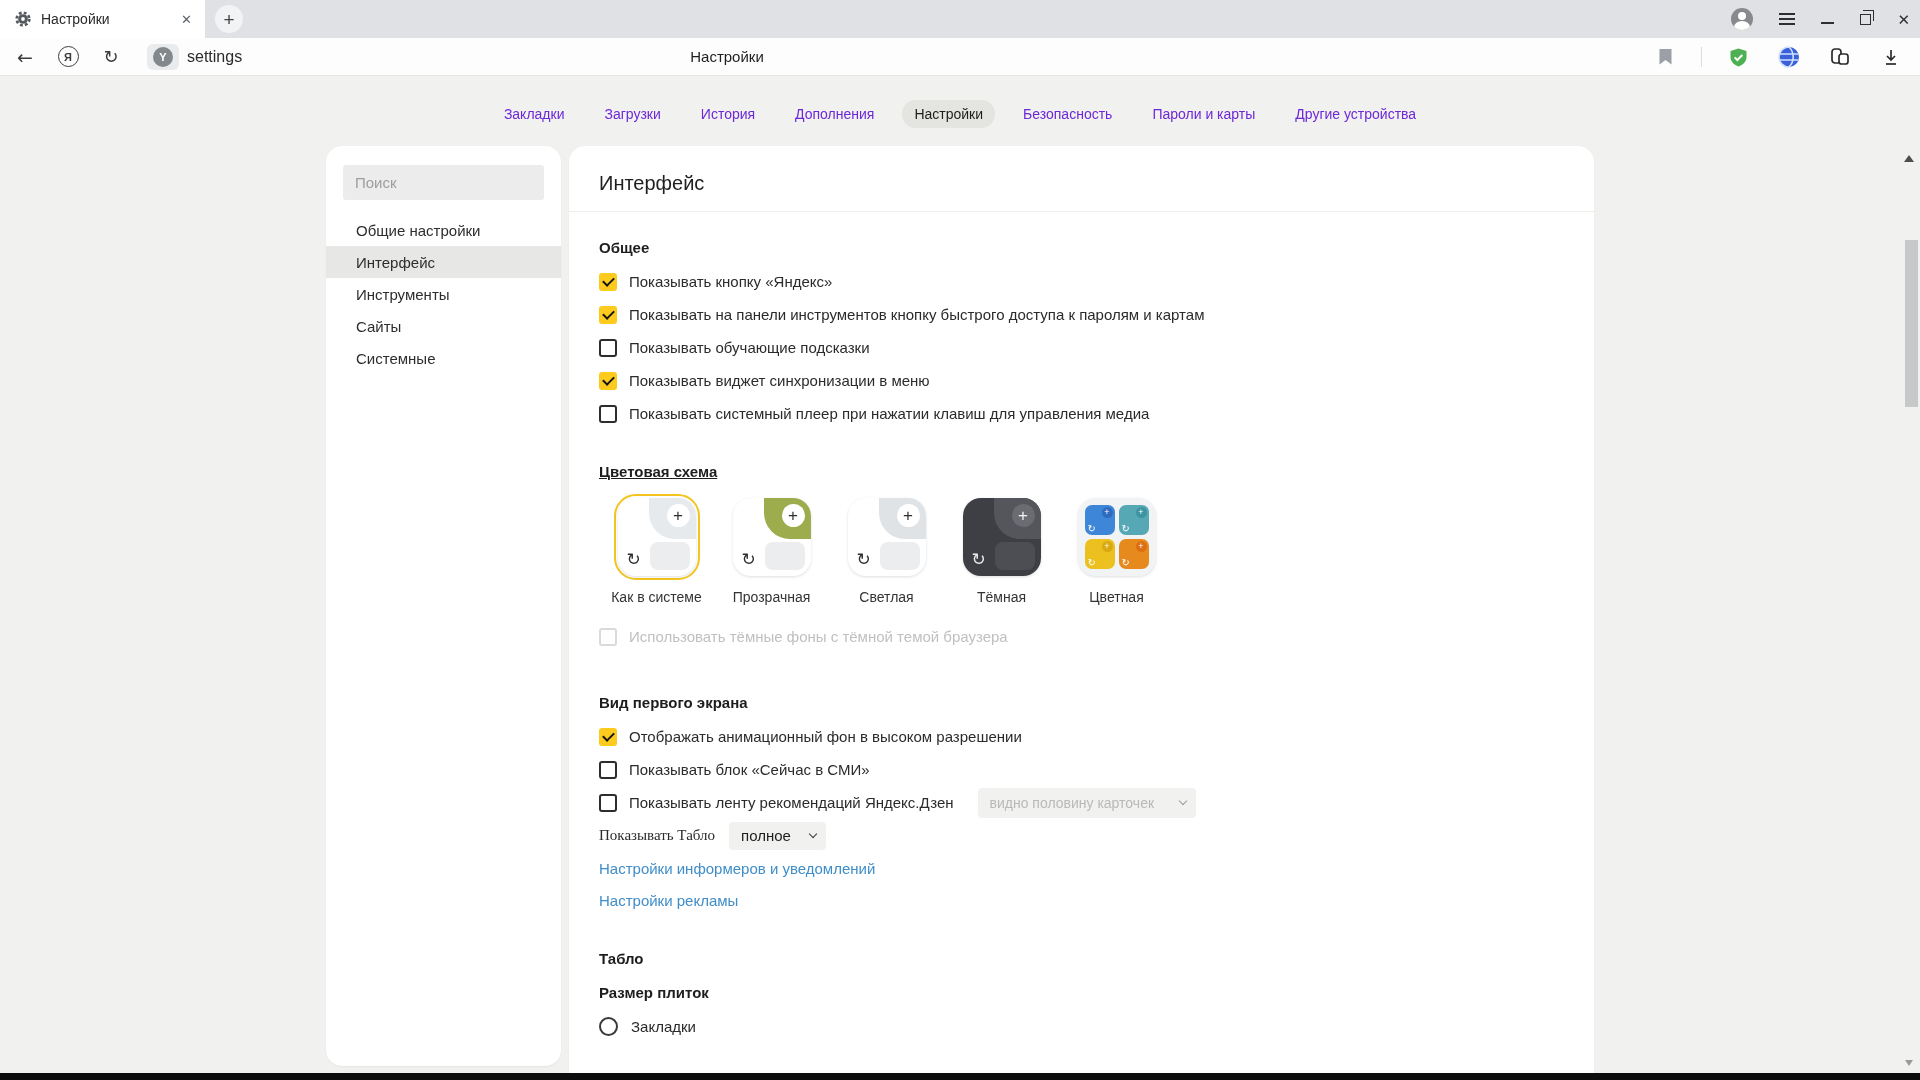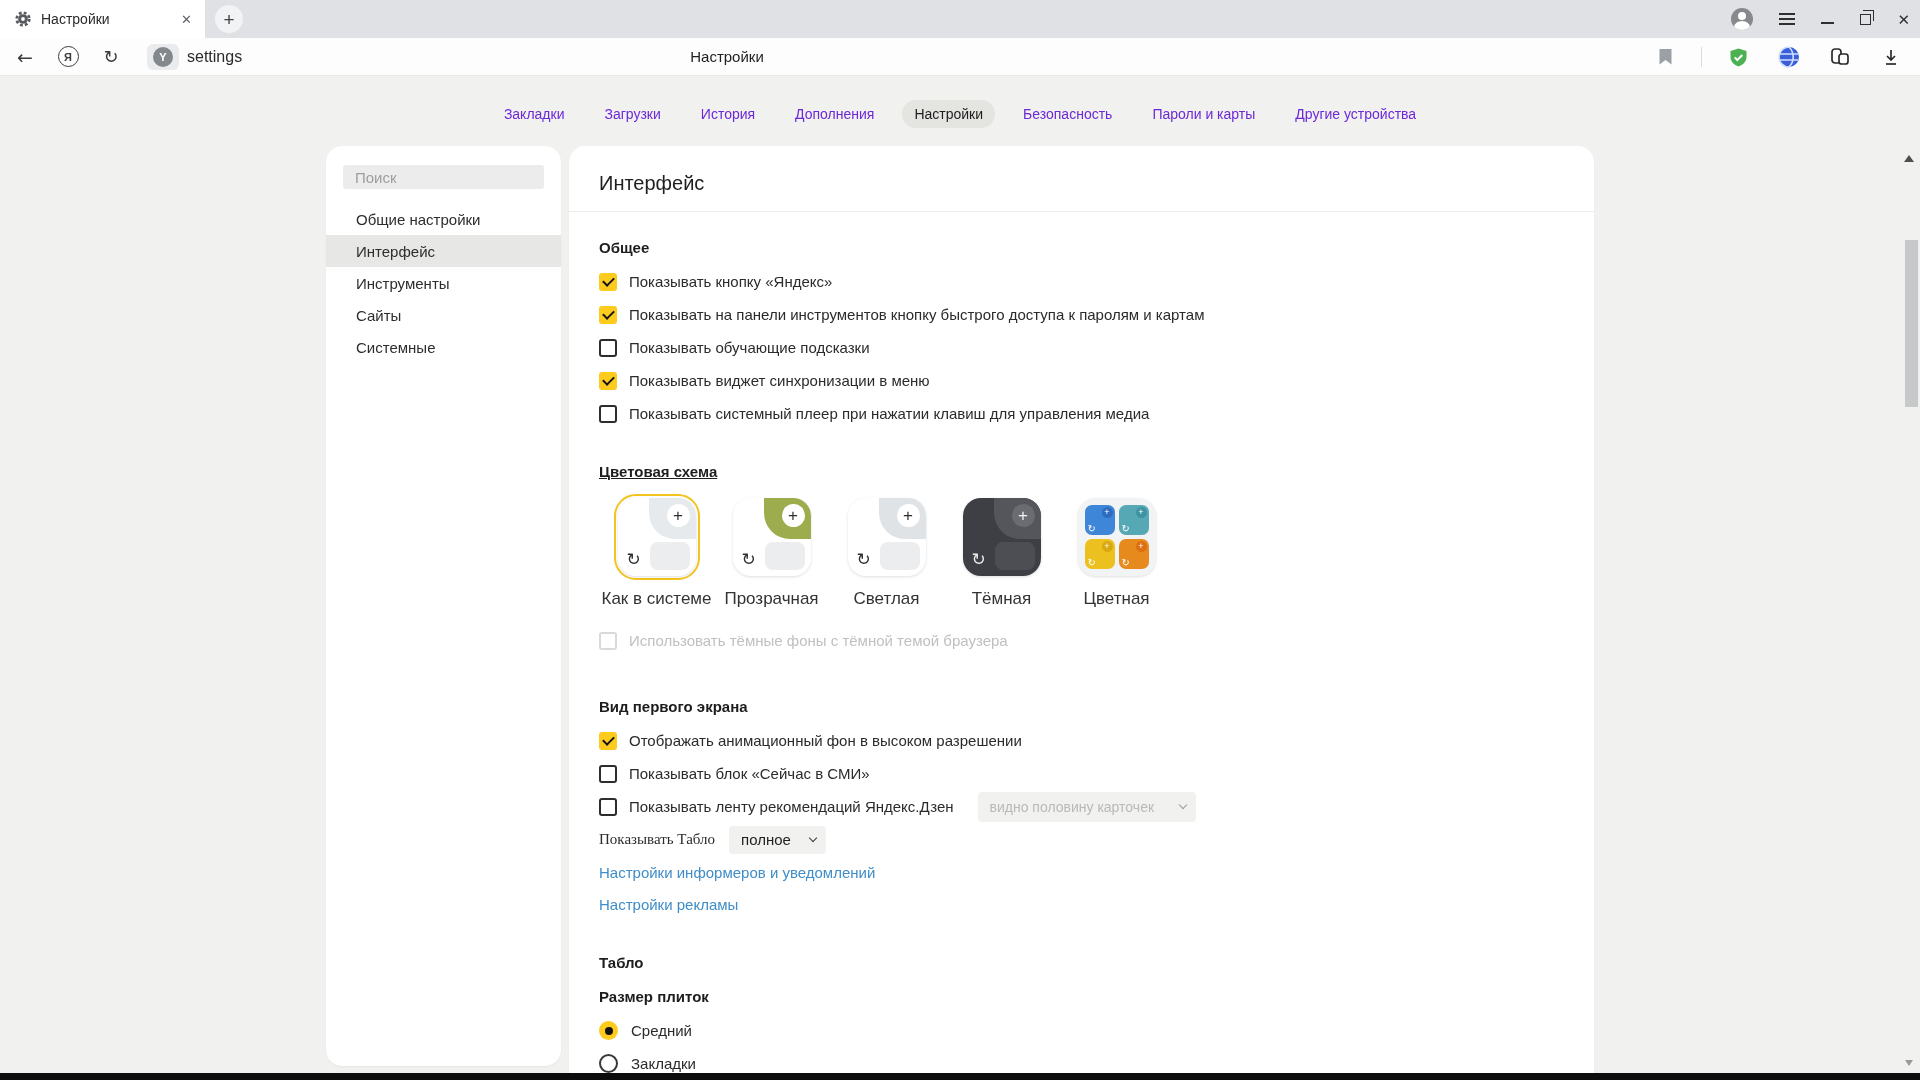--- a/index.html
+++ b/index.html
@@ -48,21 +48,21 @@
   
   .page { position:relative; height:1004px; }
   .nav-tabs { display:flex; justify-content:center; gap:16px; padding-top:24px; }
   .nav-tab { font-size:14px; color:#6d28d9; padding:6px 12px; border-radius:14px; white-space:nowrap; }
   .nav-tab.active { background:#e4e4e1; color:#1d1d1d; }
 
   .panels { position:absolute; top:70px; left:0; right:0; bottom:0; }
   .sidebar { position:absolute; left:326px; top:0; width:235px; height:920px; background:#fff;
     border-radius:16px; box-shadow:0 1px 2px rgba(0,0,0,.05); overflow:hidden; }
   .search-box { margin:19px 17px 4px 17px; }
-  .search-box input { width:100%; height:24px; background:#ececec; border:none; border-radius:3px;
+  .search-box input { width:100%; height:35px; background:#ececec; border:none; border-radius:3px;
     padding:0 12px; font-size:15px; font-family:"Liberation Sans", sans-serif; color:#333; outline:none; }
   .search-box input::placeholder { color:#9e9e9e; }
   .side-list { margin-top:14px; }
   .side-item { height:32px; display:flex; align-items:center; padding-left:30px; font-size:15px; color:#2d2d2d; }
   .side-item.selected { background:#e7e7e5; }
 
   .main { position:absolute; left:569px; top:0; width:1025px; height:927px; background:#fff;
     border-radius:16px 16px 0 0; box-shadow:0 1px 2px rgba(0,0,0,.05); overflow:hidden; }
   .main-title { font-size:20px; color:#1f1f1f; margin:26px 0 0 30px; }
   .main-divider { height:1px; background:#ededeb; margin-top:16px; }
@@ -105,21 +105,21 @@
   .t-colorful { background:#f2f3f4; display:grid; grid-template-columns:1fr 1fr; gap:4px; padding:7px; }
   .mini { border-radius:7px; position:relative; }
   .m-blue { background:#3e86d8; } .m-teal { background:#57a8b5; }
   .m-yellow { background:#ecc01f; } .m-orange { background:#e78a1e; }
   .mini .mplus { position:absolute; top:2px; right:2px; width:11px; height:11px; border-radius:50%;
     color:#fff; font-size:9px; line-height:11px; text-align:center; }
   .m-blue .mplus { background:#2f6cc0; } .m-teal .mplus { background:#3d93a2; }
   .m-yellow .mplus { background:#d9a912; } .m-orange .mplus { background:#dd6f12; }
   .mini .mref { position:absolute; bottom:1px; left:3px; font-size:10px; color:#fff;
     font-family:"DejaVu Sans", sans-serif; }
-  .theme-label { margin-top:9px; font-size:17px; color:#333; }
+  .theme-label { margin-top:9px; font-size:14px; color:#333; }
 
   .dark-bg-row { margin-top:15px; }
   .h-first { margin-top:41px; }
   .select { height:30px; background:#f1f1ef; border-radius:4px; display:inline-flex; align-items:center;
     gap:19px; padding:0 10px 0 12px; font-size:14px; }
   .select.disabled { color:#b9b9b9; margin-left:12px; width:218px; justify-content:space-between; }
   .select.enabled { color:#1e1e1e; font-size:15px; height:28px; }
   .chev { width:6px; height:6px; border-right:1.6px solid #9a9a9a; border-bottom:1.6px solid #9a9a9a;
     transform:rotate(45deg); margin-top:-3px; }
   .select.enabled .chev { border-color:#3a3a3a; }
@@ -398,24 +398,20 @@
           </div>
           <div class="link-row">
             <span class="link">Настройки рекламы</span>
           </div>
         </div>
 
         <div class="sec-heading h-tablo">Табло</div>
         <div class="sec-heading h-size">Размер плиток</div>
         <div class="radio-list">
           <div class="radio-row">
-            <span class="radio on"></span>
-            <span class="radio-label">Средний</span>
-          </div>
-          <div class="radio-row">
             <span class="radio off"></span>
             <span class="radio-label">Закладки</span>
           </div>
 
         </div>
       </div>
     </div>
 
     <div class="sb-up"></div>
     <div class="sb-thumb"></div>

